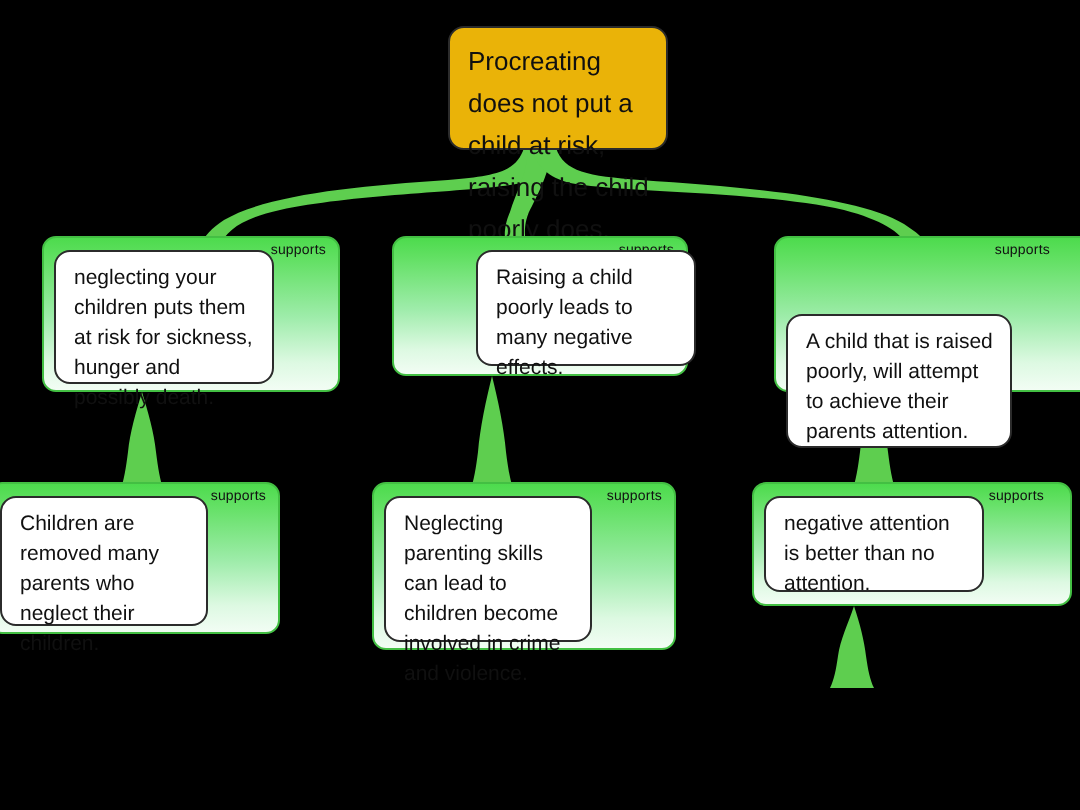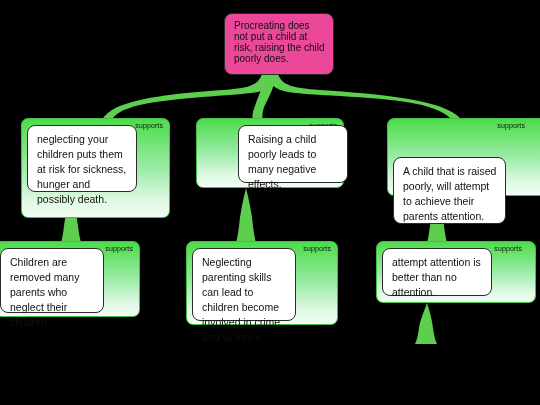--- a/index.html
+++ b/index.html
@@ -58,34 +58,34 @@
     color: #101010;
     font-size: 10.5px;
     line-height: 15px;
     padding: 6px 8px 5px 9px;
   }
 
   
   .root-card {
     position: absolute;
     box-sizing: border-box;
-    background: #ec4899;
+    background: #eab308;
     border: 1.3px solid #2b2b2b;
     border-radius: 8px;
     color: #101010;
-    font-size: 10px;
-    line-height: 11px;
+    font-size: 13px;
+    line-height: 21px;
     padding: 6px 8px 5px 9px;
   }
 
   
   #node-root { left: 224px; top: 13px; width: 110px; height: 62px; }
 
   
-  #node-neglect-children { left: 21px;  top: 118px; width: 149px; height: 100px; }
+  #node-neglect-children { left: 21px;  top: 118px; width: 149px; height: 78px; }
   #node-neglect-children .card { left: 6px; top: 7px; width: 110px; height: 67px; }
 
   #node-raising-poorly   { left: 196px; top: 118px; width: 148px; height: 70px; }
   #node-raising-poorly .card { left: 6px; top: 7px; width: 110px; height: 58px; margin-left: 36px; }
 
   #node-achieve-attention{ left: 387px; top: 118px; width: 160px; height: 78px; }
   #node-achieve-attention .card { left: 6px; top: 7px; width: 113px; height: 67px; margin-top: 32px; }
   #node-achieve-attention .supports { right: 22px; }
 
   
@@ -197,17 +197,17 @@
 
   <div class="node" id="node-crime-violence">
     <div class="panel"></div>
     <div class="supports">supports</div>
     <div class="card">Neglecting parenting skills can lead to children become involved in crime and violence.</div>
   </div>
 
   <div class="node" id="node-negative-better">
     <div class="panel"></div>
     <div class="supports">supports</div>
-    <div class="card">attempt attention is better than no attention.</div>
+    <div class="card">negative attention is better than no attention.</div>
   </div>
 
 
 </div>
 
 </body></html>

